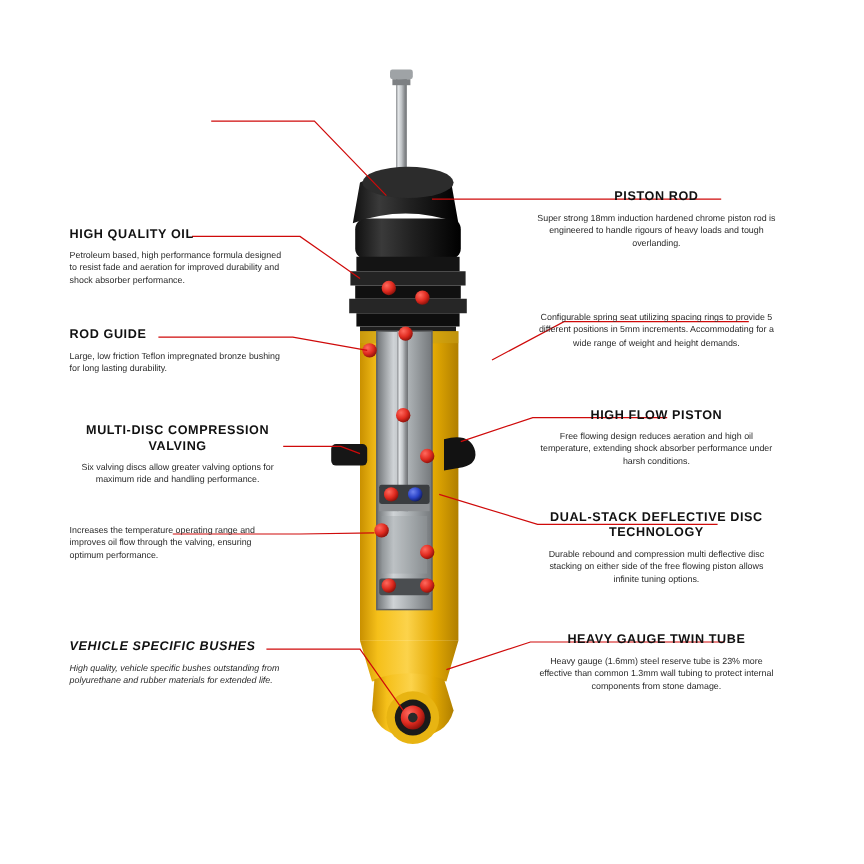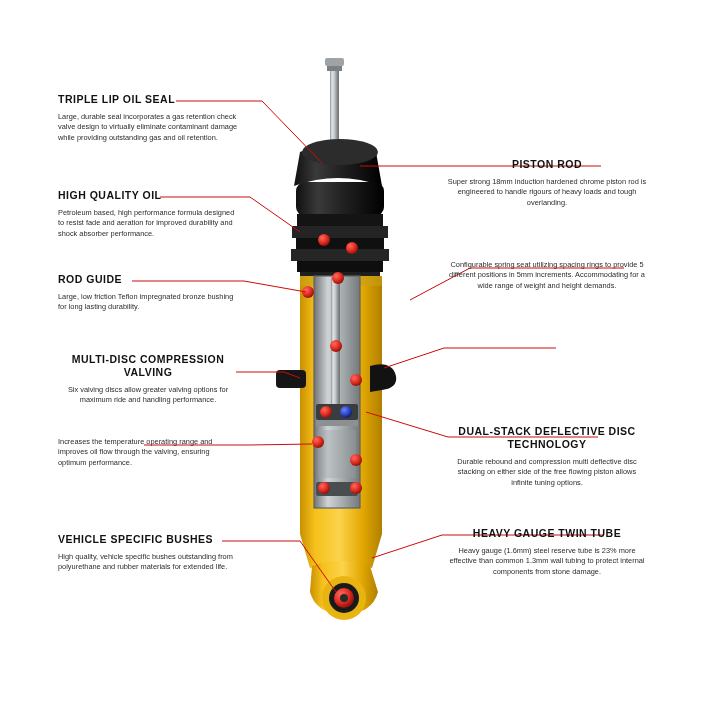--- a/index.html
+++ b/index.html
@@ -185,58 +185,58 @@
       <path d="M222 541 H300 L336 592"></path>
 
       <path d="M601 166 H546 L360 166"></path>
       <path d="M624 268 H470 L410 300"></path>
       <path d="M556 348 H444 L384 368"></path>
       <path d="M598 437 H448 L366 412"></path>
       <path d="M604 535 H442 L372 558"></path>
     </g>
   </svg>
 
-  <div class="callout left" style="left:58px; top:93px;">
-    <p class="c-title">TRIPLE LIP OIL SEAL</p>
-    <p class="c-body">Large, durable seal incorporates a gas retention check valve design to virtually eliminate contaminant damage while providing outstanding gas and oil retention.</p>
-  </div>
 
   <div class="callout left" style="left:58px; top:189px;">
     <p class="c-title">HIGH QUALITY OIL</p>
     <p class="c-body">Petroleum based, high performance formula designed to resist fade and aeration for improved durability and shock absorber performance.</p>
   </div>
 
   <div class="callout left" style="left:58px; top:273px;">
     <p class="c-title">ROD GUIDE</p>
     <p class="c-body">Large, low friction Teflon impregnated bronze bushing for long lasting durability.</p>
   </div>
 
   <div class="callout left" style="left:58px; top:353px;text-align:center;">
     <p class="c-title">MULTI-DISC COMPRESSION VALVING</p>
     <p class="c-body">Six valving discs allow greater valving options for maximum ride and handling performance.</p>
   </div>
 
   <div class="callout left" style="left:58px; top:437px;">
     <p class="c-body">Increases the temperature operating range and improves oil flow through the valving, ensuring optimum performance.</p>
   </div>
 
-  <div class="callout left" style="left:58px; top:533px;">
+  <div class="callout left" style="left:58px; top:533px;font-style:italic;">
     <p class="c-title">VEHICLE SPECIFIC BUSHES</p>
     <p class="c-body">High quality, vehicle specific bushes outstanding from polyurethane and rubber materials for extended life.</p>
   </div>
 
   <div class="callout right" style="left:447px; top:158px; width:200px;">
     <p class="c-title">PISTON ROD</p>
     <p class="c-body">Super strong 18mm induction hardened chrome piston rod is engineered to handle rigours of heavy loads and tough overlanding.</p>
   </div>
 
   <div class="callout right" style="left:447px; top:260px; width:200px;">
     <p class="c-body">Configurable spring seat utilizing spacing rings to provide 5 different positions in 5mm increments. Accommodating for a wide range of weight and height demands.</p>
   </div>
 
+  <div class="callout right" style="left:447px; top:340px; width:200px;">
+    <p class="c-title">HIGH FLOW PISTON</p>
+    <p class="c-body">Free flowing design reduces aeration and high oil temperature, extending shock absorber performance under harsh conditions.</p>
+  </div>
 
   <div class="callout right" style="left:447px; top:425px; width:200px;">
     <p class="c-title">DUAL-STACK DEFLECTIVE DISC TECHNOLOGY</p>
     <p class="c-body">Durable rebound and compression multi deflective disc stacking on either side of the free flowing piston allows infinite tuning options.</p>
   </div>
 
   <div class="callout right" style="left:447px; top:527px; width:200px;">
     <p class="c-title">HEAVY GAUGE TWIN TUBE</p>
     <p class="c-body">Heavy gauge (1.6mm) steel reserve tube is 23% more effective than common 1.3mm wall tubing to protect internal components from stone damage.</p>
   </div>

